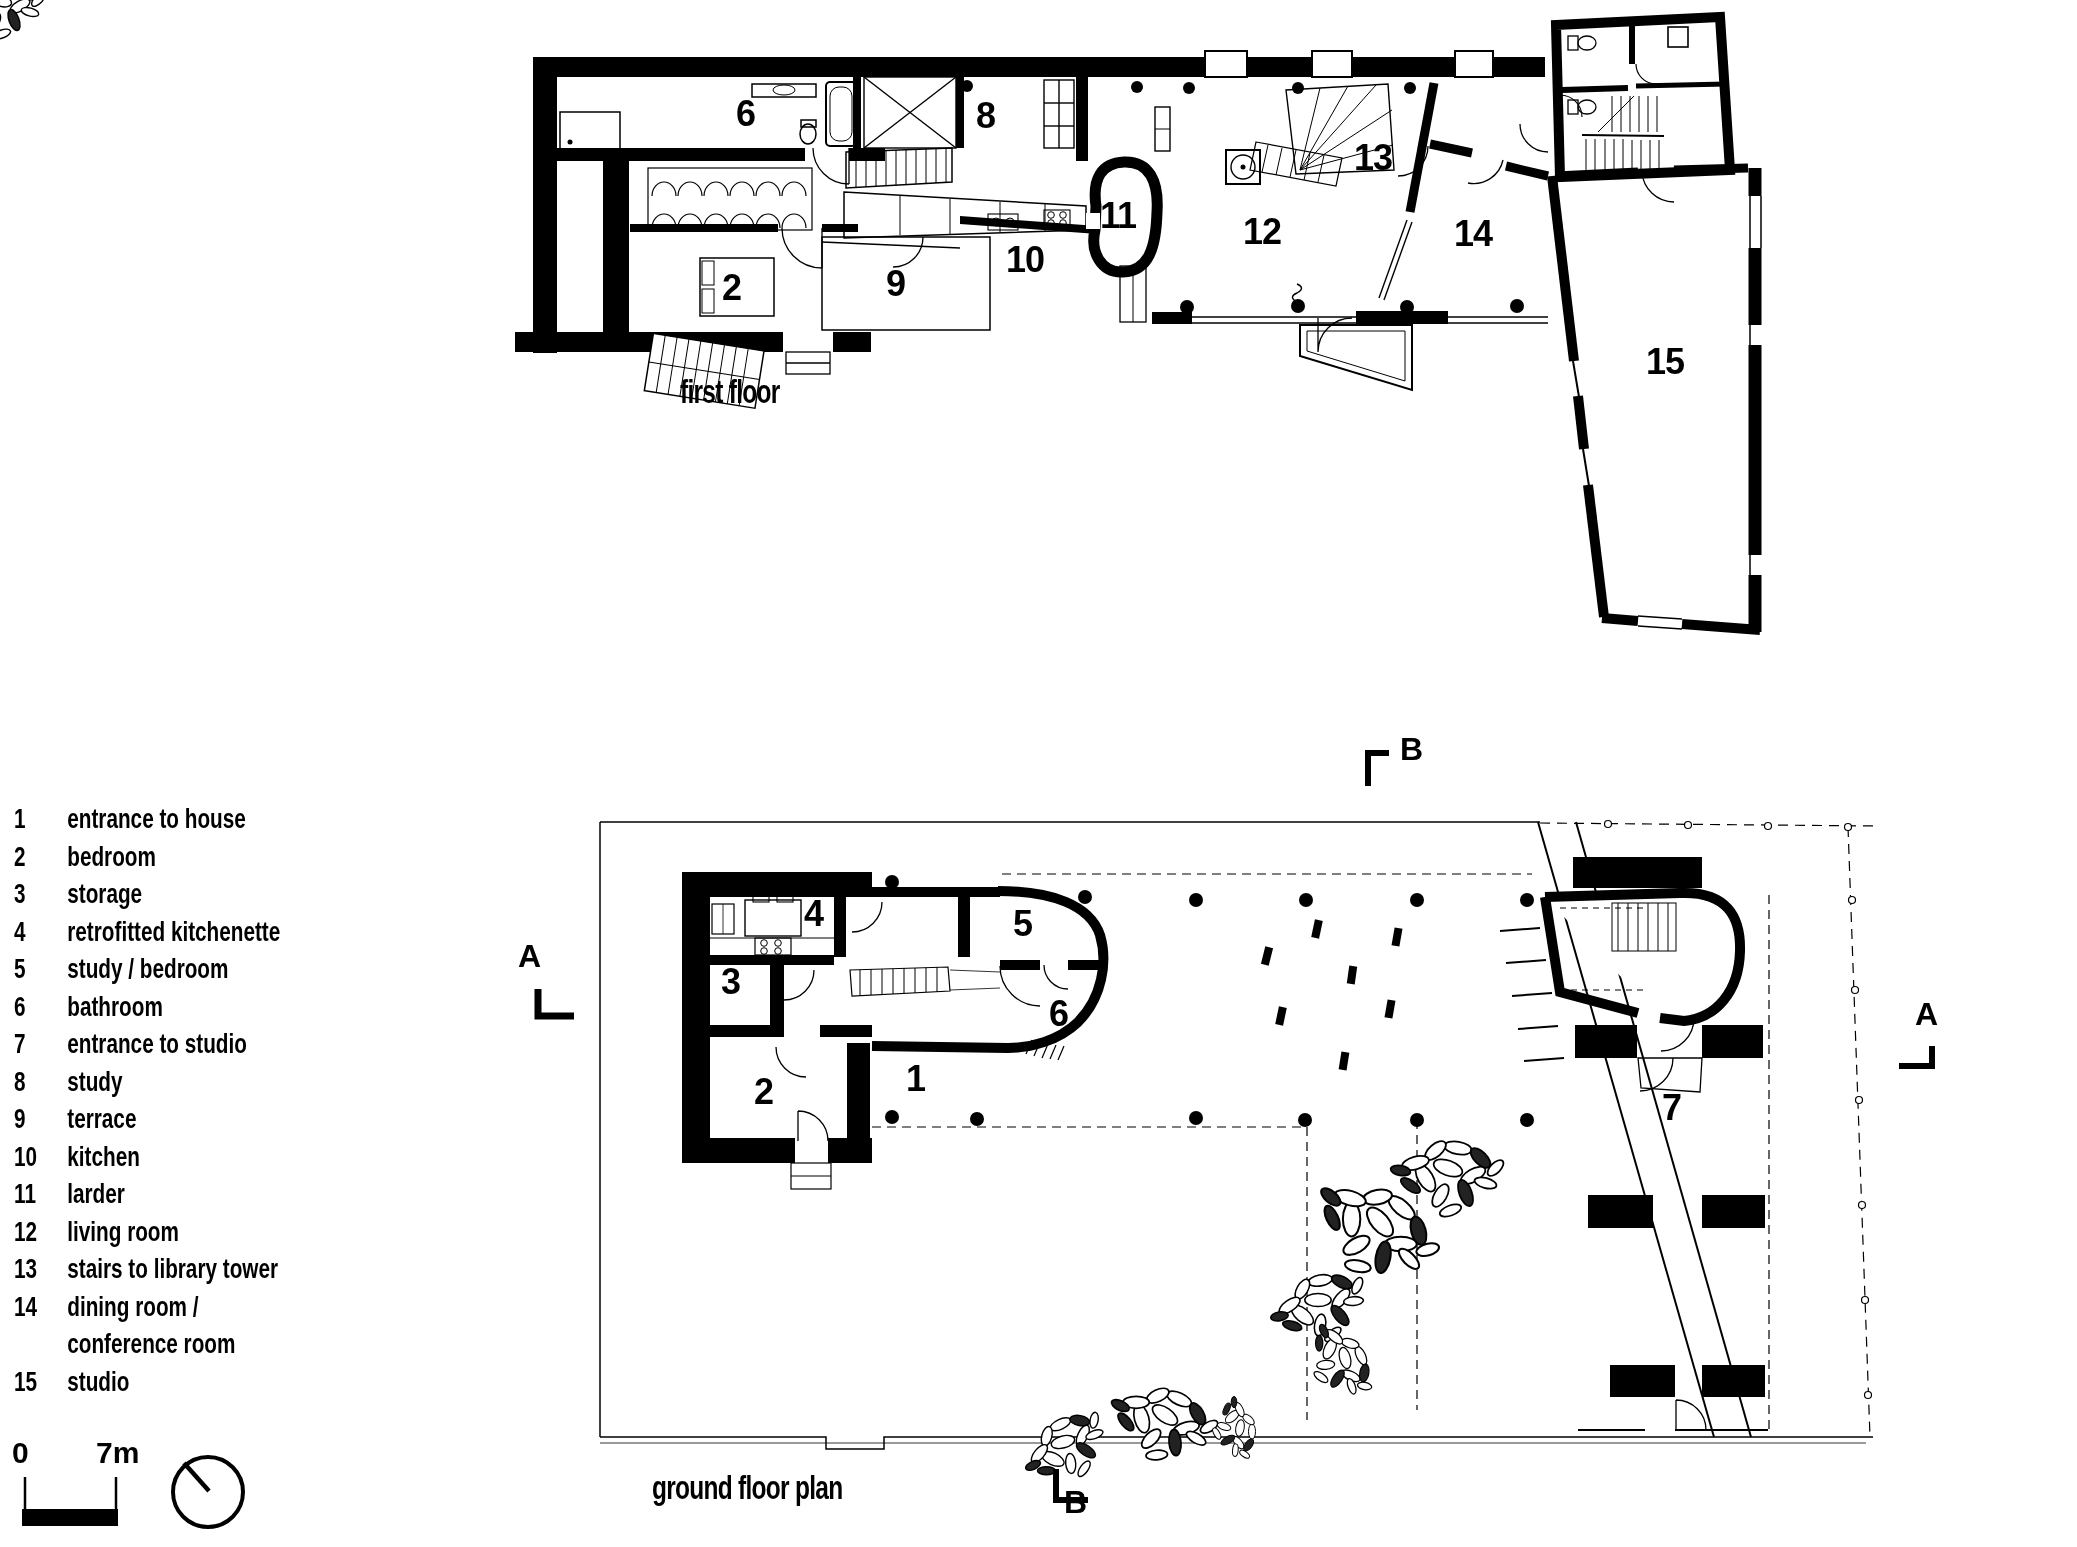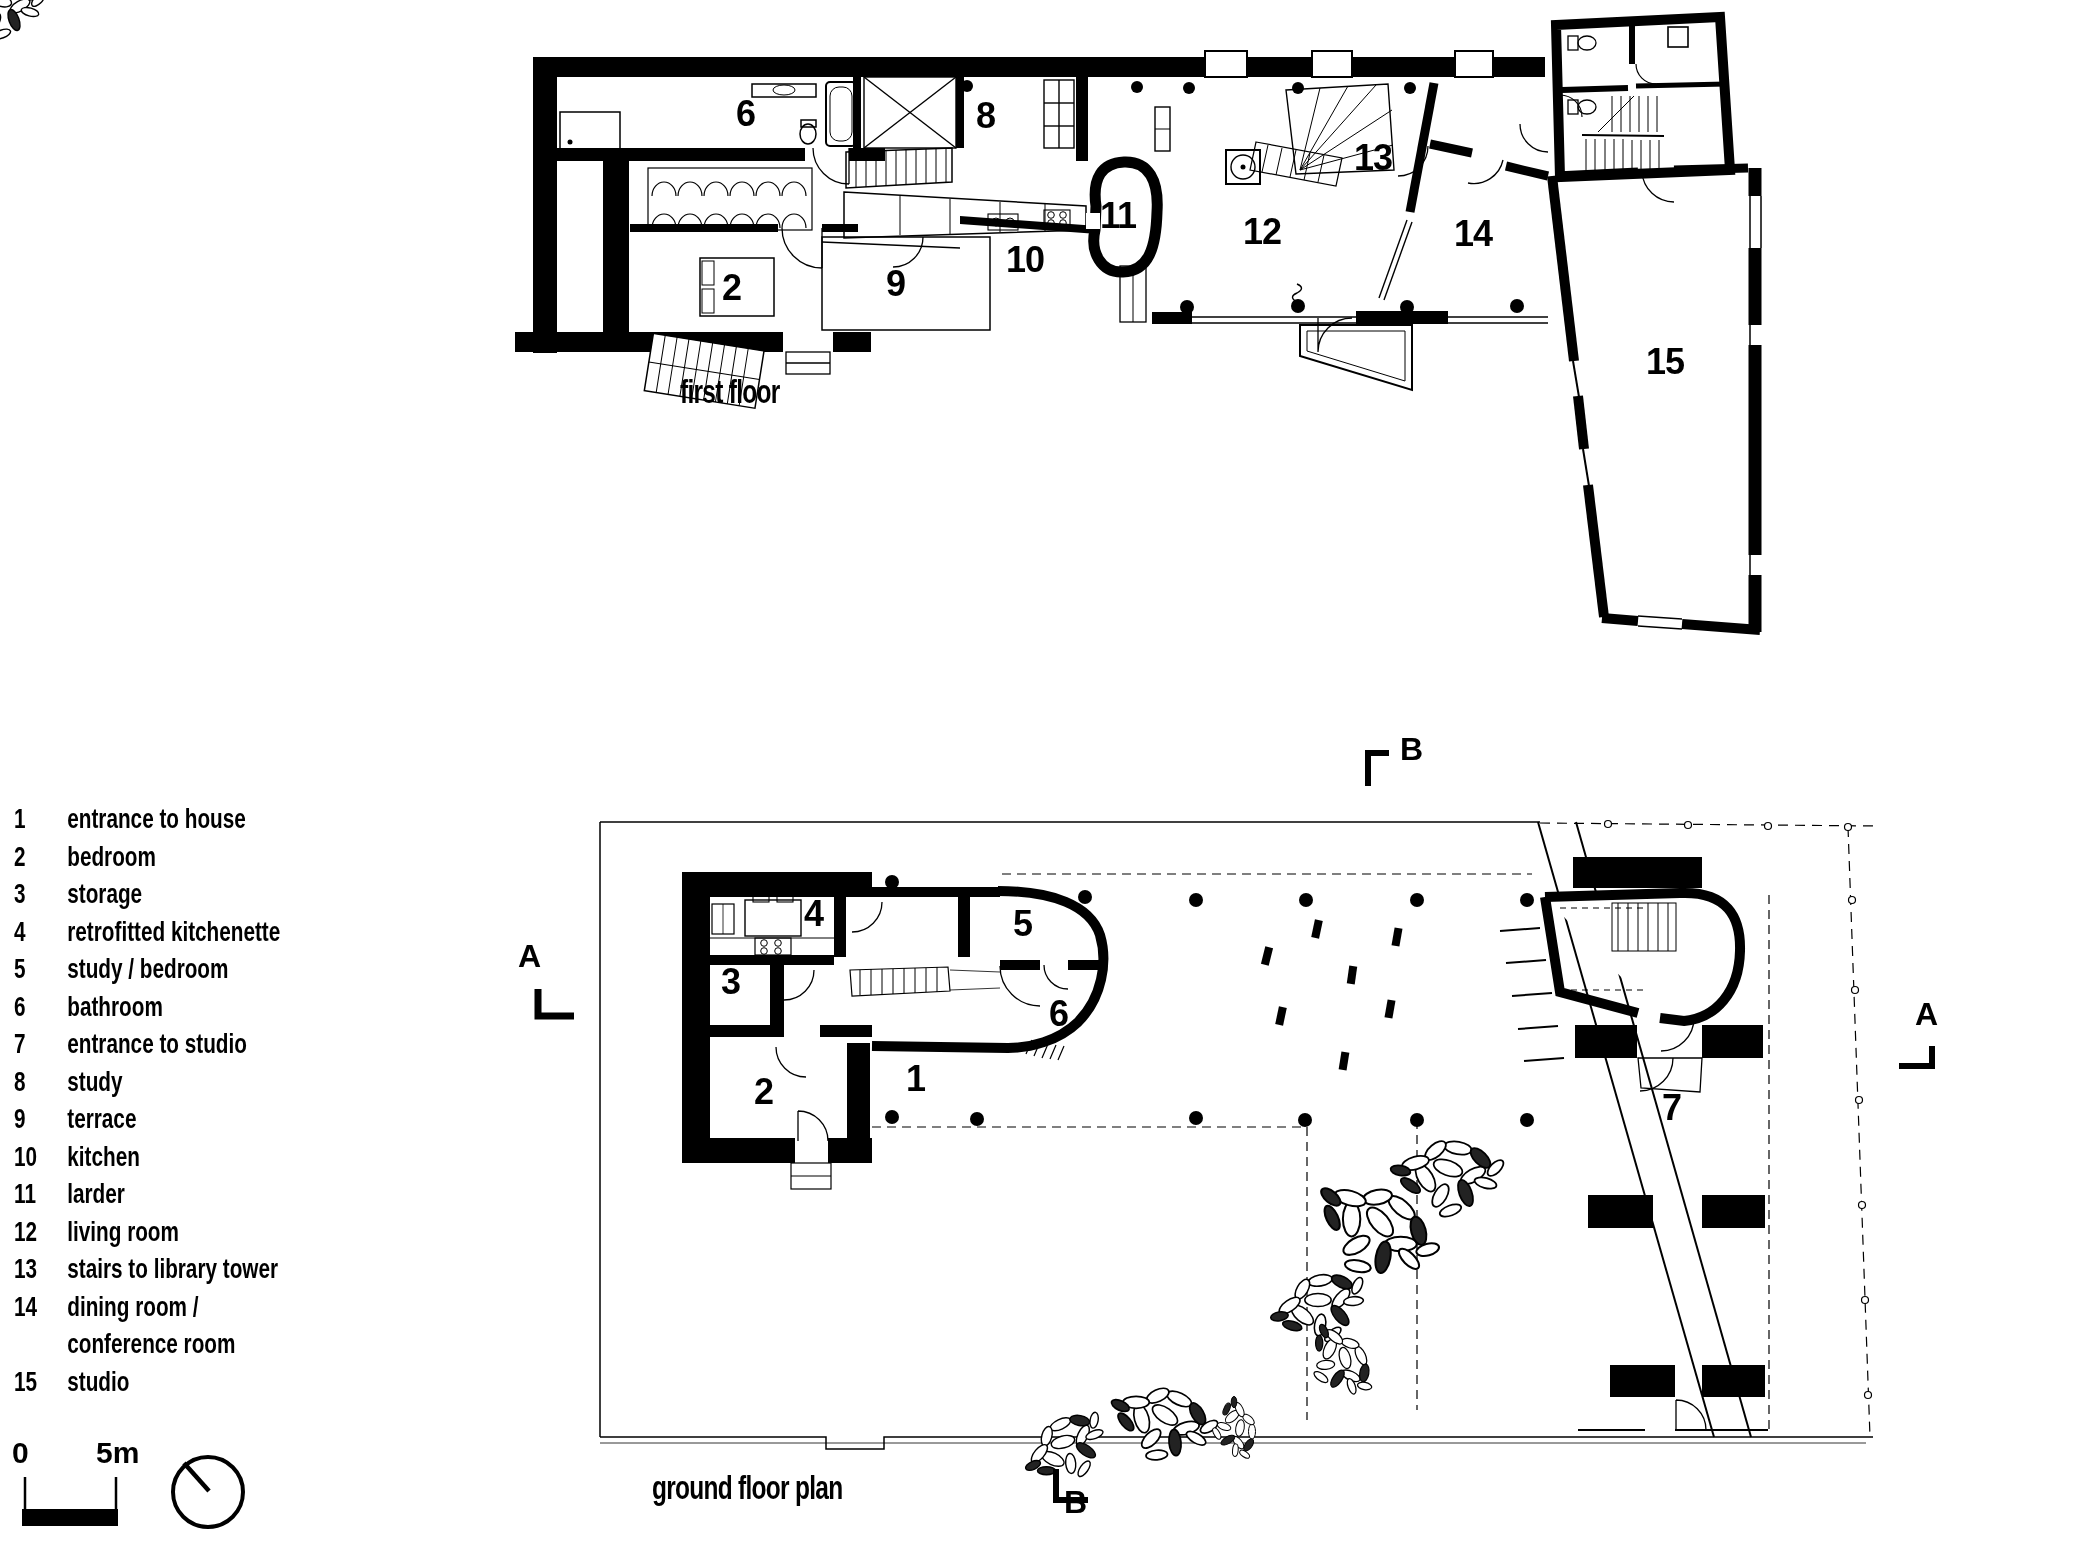--- a/index.html
+++ b/index.html
@@ -420,21 +420,21 @@
 
 <div class="plan-title" style="left:680px;top:372px;">first floor</div>
 <div class="plan-title" style="left:652px;top:1468px;">ground floor plan</div>
 
 <div class="section-letter" style="left:518px;top:940px;">A</div>
 <div class="section-letter" style="left:1915px;top:998px;">A</div>
 <div class="section-letter" style="left:1400px;top:733px;">B</div>
 <div class="section-letter" style="left:1064px;top:1486px;">B</div>
 
 <div class="scale-num" style="left:12px;top:1438px;">0</div>
-<div class="scale-num" style="left:96px;top:1438px;">5m</div>
+<div class="scale-num" style="left:96px;top:1438px;">7m</div>
 
 <div id="legend">
       <div class="lrow">
         <span class="lnum">1</span>
         <span class="ltxt">entrance to house</span>
       </div>
       <div class="lrow">
         <span class="lnum">2</span>
         <span class="ltxt">bedroom</span>
       </div>

